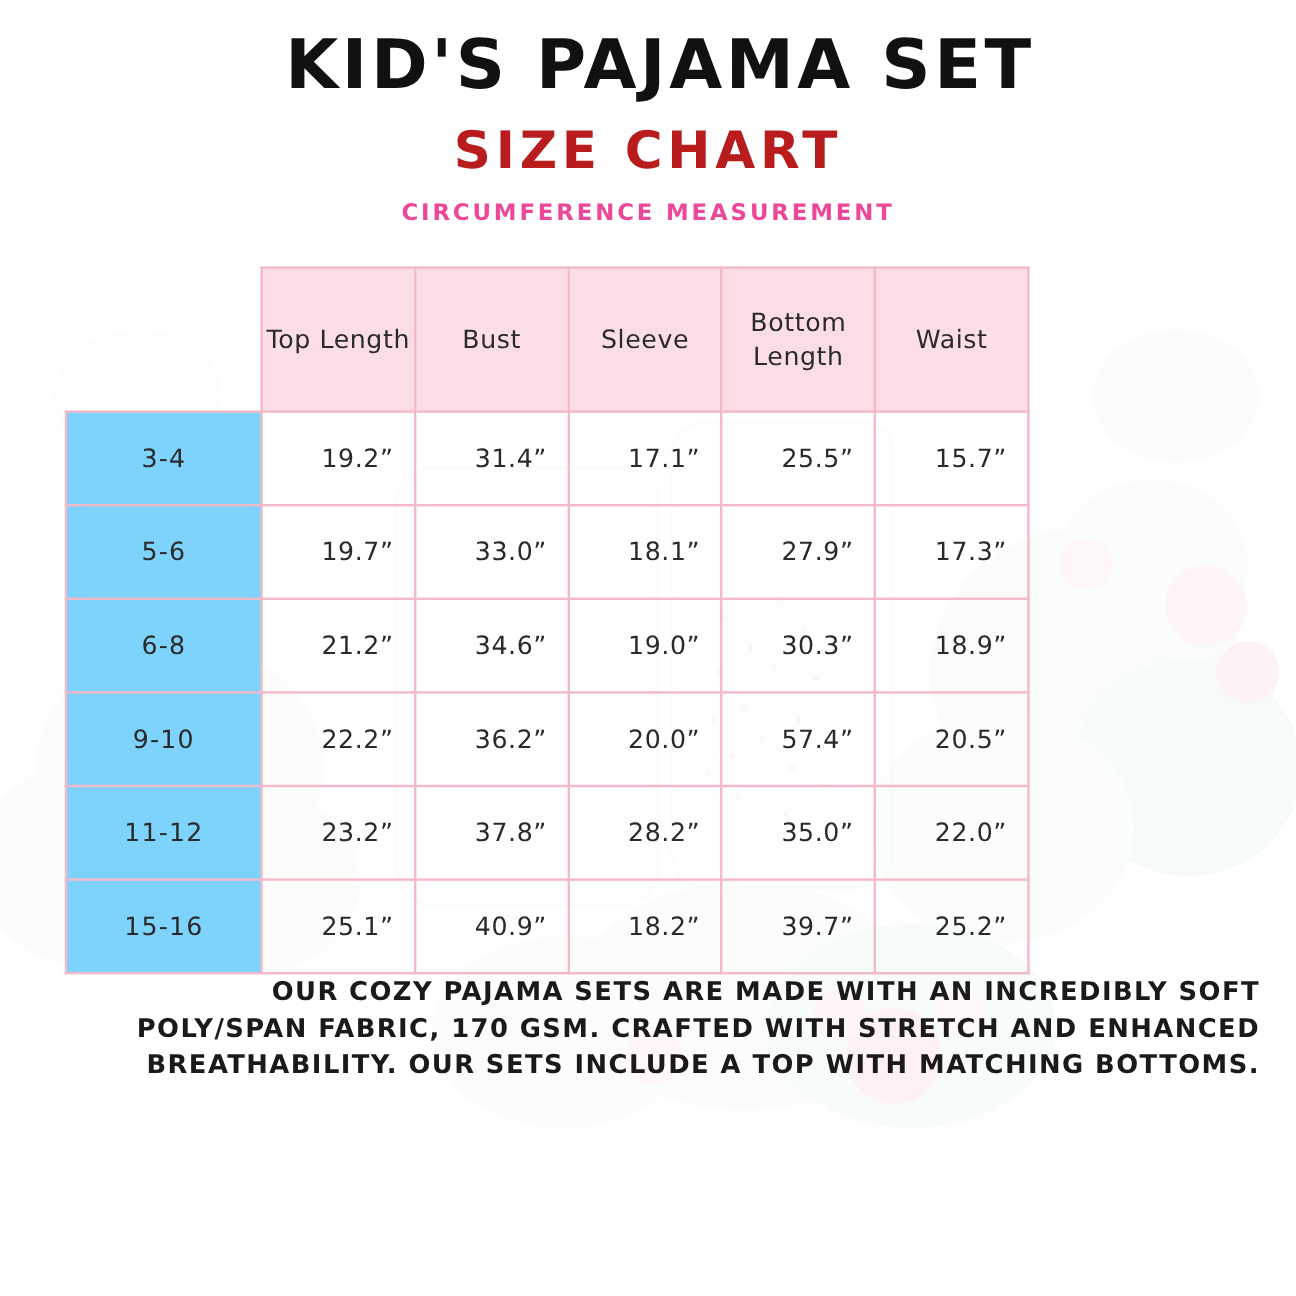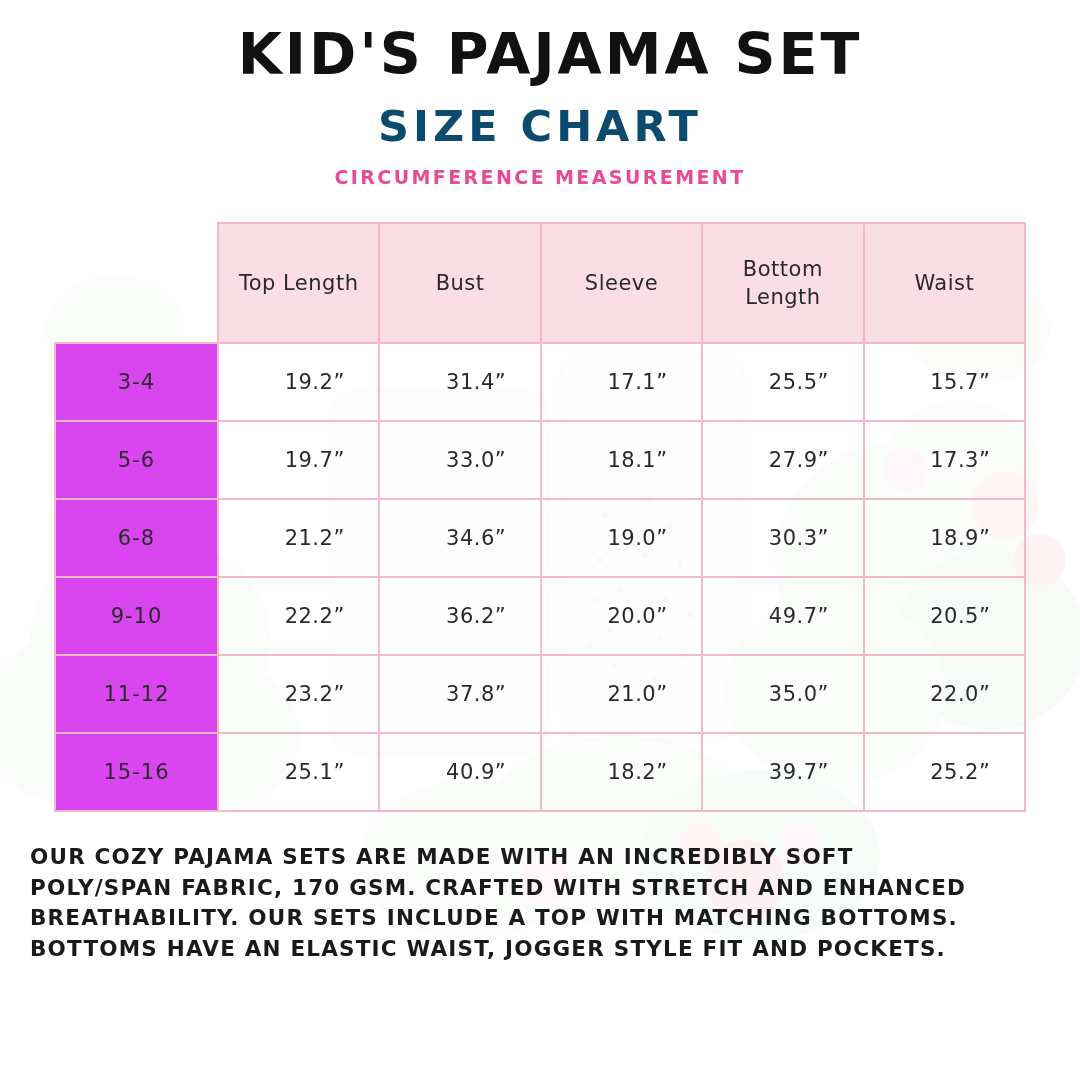--- a/index.html
+++ b/index.html
@@ -51,42 +51,42 @@
     color: #111111;
     margin-top: 26px;
     line-height: 1.0;
     padding-left: 20px;
   }
   .title-sub {
     font-family: "DejaVu Sans", sans-serif;
     font-size: 43px;
     font-weight: bold;
     letter-spacing: 4px;
-    color: #0c4a6e;
+    color: #b91c1c;
     margin-top: 22px;
     line-height: 1.0;
   }
   .title-note {
     font-family: "DejaVu Sans", sans-serif;
     font-size: 19px;
     font-weight: bold;
     letter-spacing: 2.4px;
     color: #ec4899;
     margin-top: 18px;
   }
 
   .table-wrap {
     position: relative;
     z-index: 2;
     margin-top: 34px;
     width: 972px;
   }
   table.size-chart {
     border-collapse: collapse;
-    width: 972px;
+    width: 804px;
     table-layout: fixed;
   }
   table.size-chart td, table.size-chart th {
     border: 2px solid #f4b9c8;
     text-align: center;
     vertical-align: middle;
     font-family: "DejaVu Sans", sans-serif;
     font-size: 21px;
     color: #2a2a2a;
     font-weight: normal;
@@ -98,39 +98,38 @@
     width: 162px;
   }
   thead th.col-head {
     background: #fbdde6;
     height: 118px;
     font-size: 21px;
     line-height: 1.35;
     letter-spacing: 0.5px;
   }
   tbody th.row-head {
-    background: #d946ef;
+    background: #7dd3fc;
     width: 162px;
     height: 76px;
     font-size: 21px;
     letter-spacing: 1px;
   }
   tbody td.val {
     background: transparent;
     height: 76px;
     letter-spacing: 0.5px;
     padding-left: 32px;
   }
 
   .footer {
     position: relative;
     z-index: 2;
-    margin-top: 30px;
     width: 1020px;
-    text-align: left;
+    text-align: right;
   }
   .footer p {
     margin: 0;
     font-family: "DejaVu Sans", sans-serif;
     font-size: 21.5px;
     font-weight: bold;
     letter-spacing: 1.2px;
     line-height: 1.42;
     color: #1a1a1a;
   }
@@ -236,43 +235,42 @@
           <td class="val">34.6”</td>
           <td class="val">19.0”</td>
           <td class="val">30.3”</td>
           <td class="val">18.9”</td>
         </tr>
         <tr>
           <th class="row-head">9-10</th>
           <td class="val">22.2”</td>
           <td class="val">36.2”</td>
           <td class="val">20.0”</td>
-          <td class="val">49.7”</td>
+          <td class="val">57.4”</td>
           <td class="val">20.5”</td>
         </tr>
         <tr>
           <th class="row-head">11-12</th>
           <td class="val">23.2”</td>
           <td class="val">37.8”</td>
-          <td class="val">21.0”</td>
+          <td class="val">28.2”</td>
           <td class="val">35.0”</td>
           <td class="val">22.0”</td>
         </tr>
         <tr>
           <th class="row-head">15-16</th>
           <td class="val">25.1”</td>
           <td class="val">40.9”</td>
           <td class="val">18.2”</td>
           <td class="val">39.7”</td>
           <td class="val">25.2”</td>
         </tr>
       </tbody>
     </table>
   </div>
 
   <div class="footer">
     <p>OUR COZY PAJAMA SETS ARE MADE WITH AN INCREDIBLY SOFT</p>
     <p>POLY/SPAN FABRIC, 170 GSM. CRAFTED WITH STRETCH AND ENHANCED</p>
     <p>BREATHABILITY. OUR SETS INCLUDE A TOP WITH MATCHING BOTTOMS.</p>
-    <p>BOTTOMS HAVE AN ELASTIC WAIST, JOGGER STYLE FIT AND POCKETS.</p>
   </div>
 
 </div>
 
 </body></html>

